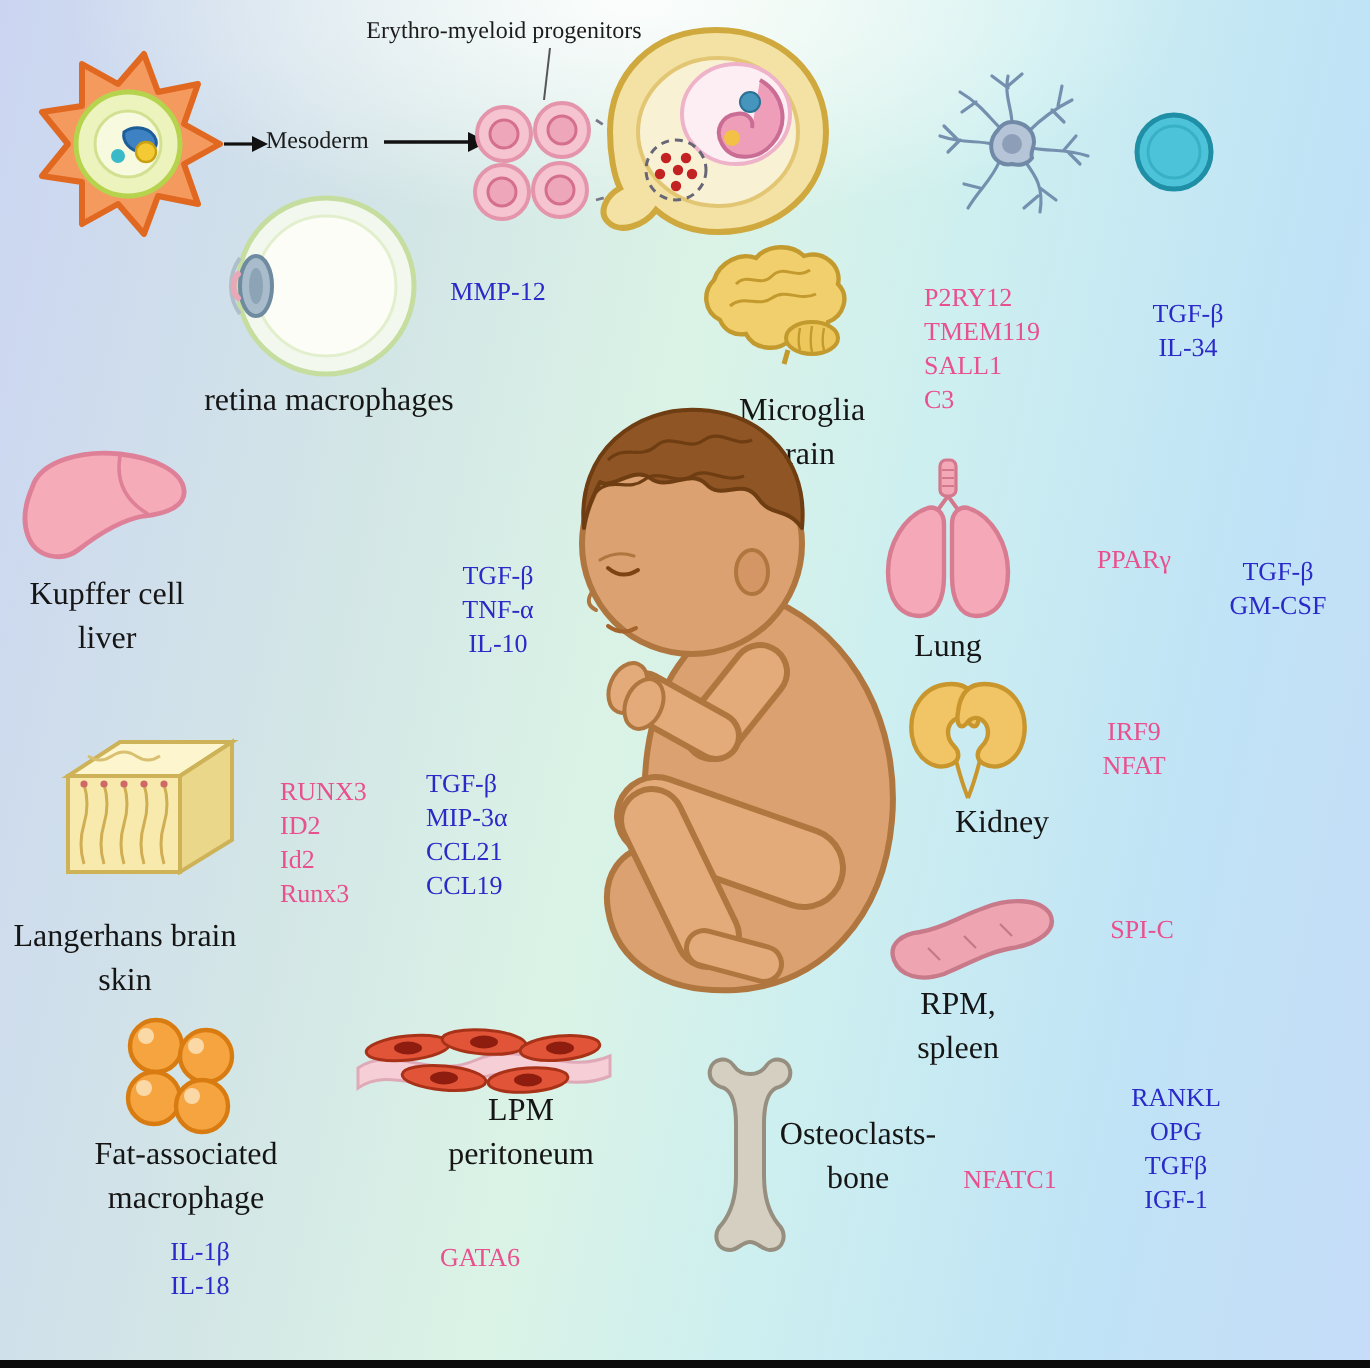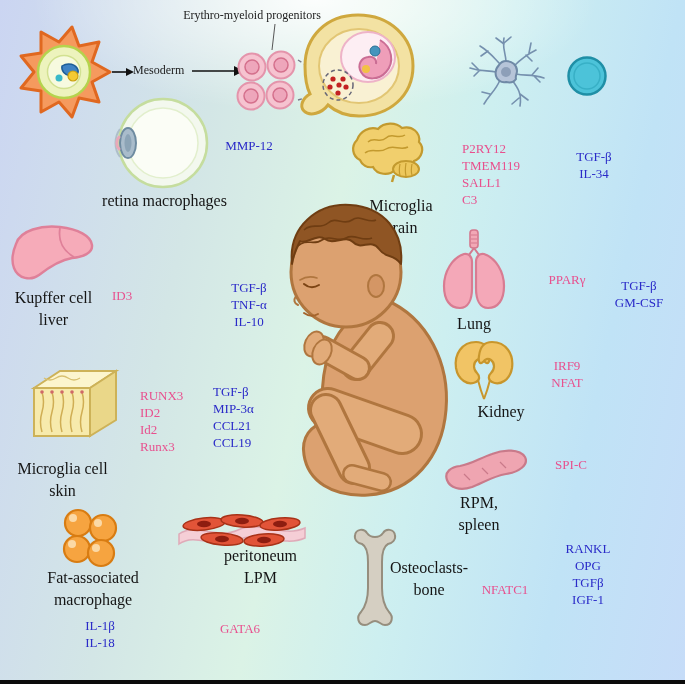--- a/index.html
+++ b/index.html
@@ -149,21 +149,20 @@
 
   <svg class="abs" style="left:8px;top:222px" width="88" height="64" viewBox="0 0 88 64">
     <path d="M8 22 C12 8 34 3 52 5 C70 7 83 14 84 23 C85 31 75 35 64 36 C52 38 40 46 31 53 C23 59 10 57 6 46 C3 38 5 29 8 22 Z" fill="#f6abb9" stroke="#df8099" stroke-width="2.4"></path>
     <path d="M52 6 C50 18 54 28 66 35" fill="none" stroke="#df8099" stroke-width="1.8"></path>
   </svg>
   <div class="organ" style="left:6px;top:287px;width:95px">
     <div>Kupffer cell</div>
     <div>liver</div>
   </div>
   <div class="tb pink la" style="left:112px;top:287px;width:112px">
-    <div>ID3</div>
   </div>
   <div class="tb blue" style="left:222px;top:279px;width:54px">
     <div>TGF-β</div>
     <div>TNF-α</div>
     <div>IL-10</div>
   </div>
 
   <svg class="abs" style="left:438px;top:228px" width="72" height="86" viewBox="0 0 72 86">
     <rect x="32" y="2" width="8" height="18" rx="3" fill="#f2a8b6" stroke="#d4788e" stroke-width="1.6"></rect>
     <path d="M33 7 h6 M33 11 h6 M33 15 h6" stroke="#d4788e" stroke-width="1"></path>
@@ -205,21 +204,21 @@
     </g>
     <g fill="#d06868">
       <circle cx="28" cy="28" r="1.8"></circle>
         <circle cx="38" cy="28" r="1.8"></circle>
         <circle cx="48" cy="28" r="1.8"></circle>
       <circle cx="58" cy="28" r="1.8"></circle>
         <circle cx="68" cy="28" r="1.8"></circle>
     </g>
   </svg>
   <div class="organ" style="left:5px;top:458px;width:115px">
-    <div>Microglia cell</div>
+    <div>Langerhans brain</div>
     <div>skin</div>
   </div>
   <div class="tb pink la" style="left:140px;top:387px;width:62px">
     <div>RUNX3</div>
     <div>ID2</div>
     <div>Id2</div>
     <div>Runx3</div>
   </div>
   <div class="tb blue la" style="left:213px;top:383px;width:64px">
     <div>TGF-β</div>
@@ -274,22 +273,22 @@
     </g>
     <g fill="#8e1d10">
       <ellipse cx="28" cy="14" rx="7" ry="3.2"></ellipse>
         <ellipse cx="66" cy="11" rx="7" ry="3.2"></ellipse>
       <ellipse cx="104" cy="14" rx="7" ry="3.2"></ellipse>
         <ellipse cx="46" cy="29" rx="7" ry="3.2"></ellipse>
       <ellipse cx="88" cy="30" rx="7" ry="3.2"></ellipse>
     </g>
   </svg>
   <div class="organ" style="left:208px;top:545px;width:105px">
+    <div>LPM</div>
     <div>peritoneum</div>
-    <div>LPM</div>
   </div>
   <div class="tb pink" style="left:208px;top:620px;width:64px">
     <div>GATA6</div>
   </div>
 
   <svg class="abs" style="left:352px;top:526px" width="46" height="102" viewBox="0 0 46 102">
     <path d="M15 7 C12 2 4 3 3 9 C2 14 6 17 10 18 C14 20 16 26 16 36 L16 62 C16 74 13 81 9 86 C4 91 6 99 13 99 C17 99 19 95 23 95 C27 95 29 99 33 99 C40 99 42 91 37 86 C33 81 30 74 30 62 L30 36 C30 26 32 20 36 18 C40 17 44 14 43 9 C42 3 34 2 31 7 C29 10 26 11 23 11 C20 11 17 10 15 7 Z" fill="#d5cfc2" stroke="#968e7e" stroke-width="2"></path>
   </svg>
   <div class="organ la" style="left:388px;top:557px;width:82px">
     <div>Osteoclasts-</div>

